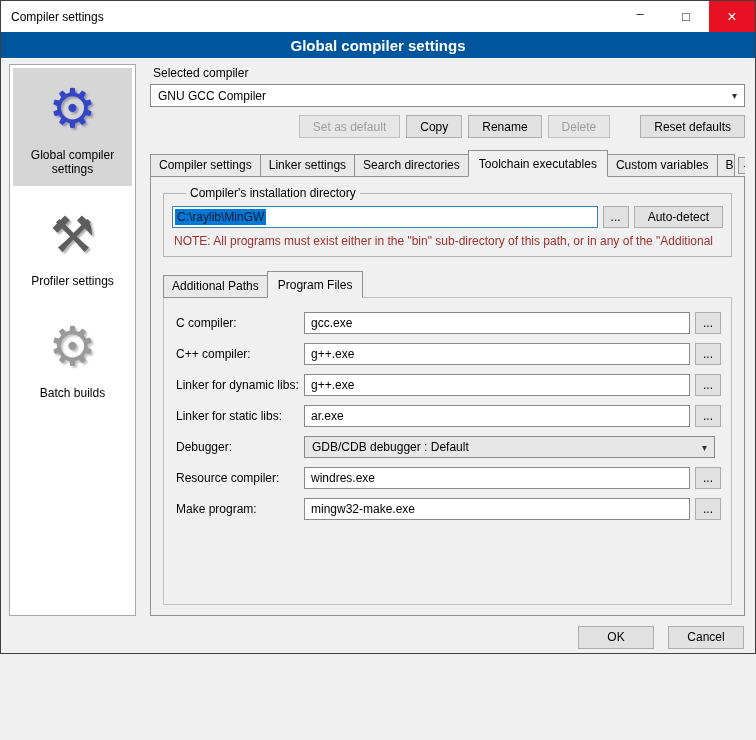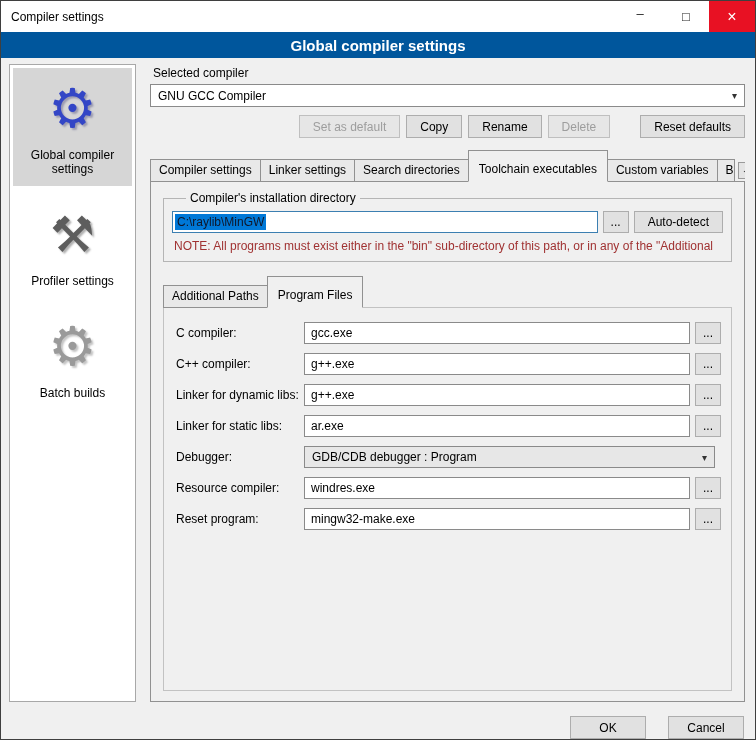--- a/index.html
+++ b/index.html
@@ -1,18 +1,18 @@
 <!DOCTYPE html>
 <html><head>
 <meta charset="utf-8">
 <style>
   * { box-sizing: border-box; margin: 0; padding: 0; }
   html,body { width: 756px; height: 740px; }
   body { font-family: "Liberation Sans", sans-serif; font-size: 12px; color: #000; background: #f0f0f0; }
-  .window { width: 756px; height: 740px; border: 1px solid #3f3f3f; display: flex; flex-direction: column; background: #f0f0f0; overflow: hidden; }
+  .window { width: 756px; height: 654px; border: 1px solid #3f3f3f; display: flex; flex-direction: column; background: #f0f0f0; overflow: hidden; }
 
   
   .titlebar { height: 31px; background: #ffffff; display: flex; align-items: center; padding-left: 10px; flex: none; }
   .titlebar-title { font-size: 12px; }
   .win-controls { margin-left: auto; display: flex; height: 100%; }
   .win-btn { width: 46px; height: 100%; display: flex; align-items: center; justify-content: center; font-size: 13px; color: #222; cursor: default; }
   .win-btn.close { background: #e81123; color: #fff; font-size: 16px; }
   .win-btn.min span { transform: translateY(-3px); }
 
   
@@ -40,21 +40,21 @@
   .combo .chev { margin-left: auto; font-family: "DejaVu Sans", sans-serif; font-size: 10px; color: #333; }
 
   .btn { height: 23px; padding: 0 13px; background: #e1e1e1; border: 1px solid #adadad; font-family: "Liberation Sans", sans-serif; font-size: 12px; display: inline-flex; align-items: center; justify-content: center; cursor: default; white-space: nowrap; }
   .btn.disabled { color: #9d9d9d; background: #e6e6e6; border-color: #bfbfbf; }
   .btn-row { display: flex; gap: 6px; margin-top: 8px; justify-content: flex-end; }
   .btn-row .reset { margin-left: 24px; }
 
   
   .tabs { display: flex; align-items: flex-end; margin-top: 12px; position: relative; z-index: 2; margin-bottom: -1px; white-space: nowrap; overflow: hidden; flex: none; }
   .tab { padding: 3px 8px 4px; background: #e9e9e9; border: 1px solid #919191; margin-right: -1px; cursor: default; }
-  .tab.active { background: #f0f0f0; border-bottom-color: #f0f0f0; padding: 11px 10px 5px; position: relative; z-index: 3; }
+  .tab.active { background: #f0f0f0; border-bottom-color: #f0f0f0; padding: 6px 10px 5px; position: relative; z-index: 3; }
   .tab.clipped { max-width: 40px; overflow: hidden; }
   .tab-arrows { margin-left: auto; display: flex; gap: 1px; margin-bottom: 3px; padding-left: 4px; }
   .tab-arrow { width: 17px; height: 17px; background: #e4e4e4; border: 1px solid #9a9a9a; display: flex; align-items: center; justify-content: center; font-family: "DejaVu Sans", sans-serif; font-size: 10px; color: #333; cursor: default; }
 
   .tab-panel { border: 1px solid #919191; background: #f0f0f0; flex: 1; padding: 12px 12px 10px; display: flex; flex-direction: column; min-height: 0; }
 
   
   .groupbox { border: 1px solid #b5b5b5; position: relative; padding: 12px 8px 6px; margin-top: 4px; flex: none; }
   .groupbox-title { position: absolute; top: -8px; left: 22px; background: #f0f0f0; padding: 0 4px; }
   .dir-row { display: flex; gap: 5px; align-items: center; }
@@ -68,21 +68,21 @@
   .subtabs { margin-top: 14px; }
   .sub-panel { border: 1px solid #c2c2c2; background: #f0f0f0; flex: 1; padding: 14px 10px 10px 12px; min-height: 0; overflow: hidden; }
   .frow { display: flex; align-items: center; margin-bottom: 9px; }
   .frow .flabel { width: 128px; flex: none; }
   .finput { flex: 1; height: 22px; background: #fff; border: 1px solid #8a8a8a; font-family: "Liberation Sans", sans-serif; font-size: 12px; padding: 8px 6px; min-width: 0; }
   .frow .small-btn { margin-left: 5px; }
   .fcombo { flex: 1; height: 22px; background: #e7e7e7; border: 1px solid #8a8a8a; display: flex; align-items: center; padding: 0 7px; margin-right: 6px; cursor: default; }
   .fcombo .chev { margin-left: auto; font-family: "DejaVu Sans", sans-serif; font-size: 10px; color: #333; }
 
   
-  .footer { flex: none; height: 33px; display: flex; justify-content: flex-end; align-items: flex-end; gap: 22px; padding: 1px 11px 0; }
+  .footer { flex: none; height: 33px; display: flex; justify-content: flex-end; align-items: center; gap: 14px; padding: 1px 11px 0; }
   .footer .btn { width: 76px; }
 </style>
 </head>
 <body>
 
 <div class="window">
 
   <div class="titlebar">
     <span class="titlebar-title">Compiler settings</span>
     <div class="win-controls">
@@ -190,33 +190,33 @@
 
           <div class="frow">
             <span class="flabel">Linker for static libs:</span>
             <input class="finput" value="ar.exe" style="">
             <button class="btn small-btn">...</button>
           </div>
 
           <div class="frow">
             <span class="flabel">Debugger:</span>
             <div class="fcombo">
-              <span>GDB/CDB debugger : Program</span>
+              <span>GDB/CDB debugger : Default</span>
               <span class="chev">▾</span>
             </div>
           </div>
 
           <div class="frow">
             <span class="flabel">Resource compiler:</span>
             <input class="finput" value="windres.exe" style="">
             <button class="btn small-btn">...</button>
           </div>
 
           <div class="frow">
-            <span class="flabel">Reset program:</span>
+            <span class="flabel">Make program:</span>
             <input class="finput" value="mingw32-make.exe" style="">
             <button class="btn small-btn">...</button>
           </div>
 
         </div>
       </div>
 
     </div>
   </div>
 

